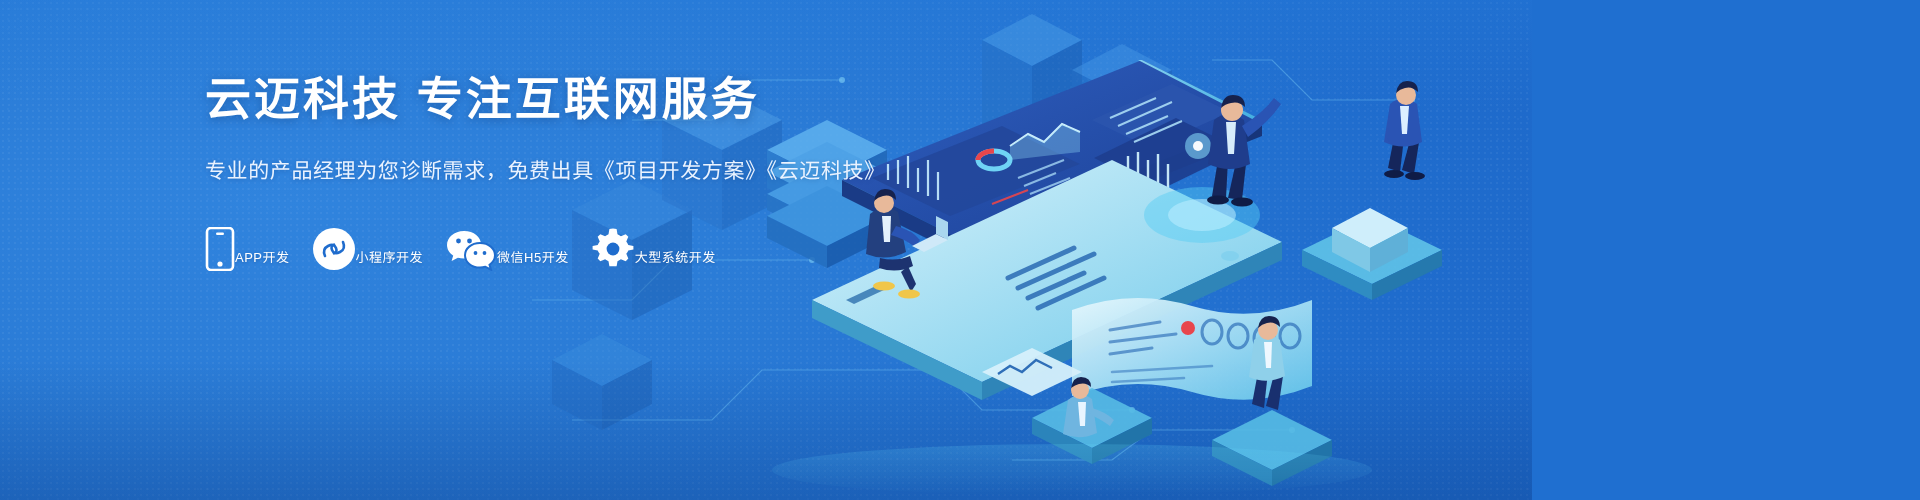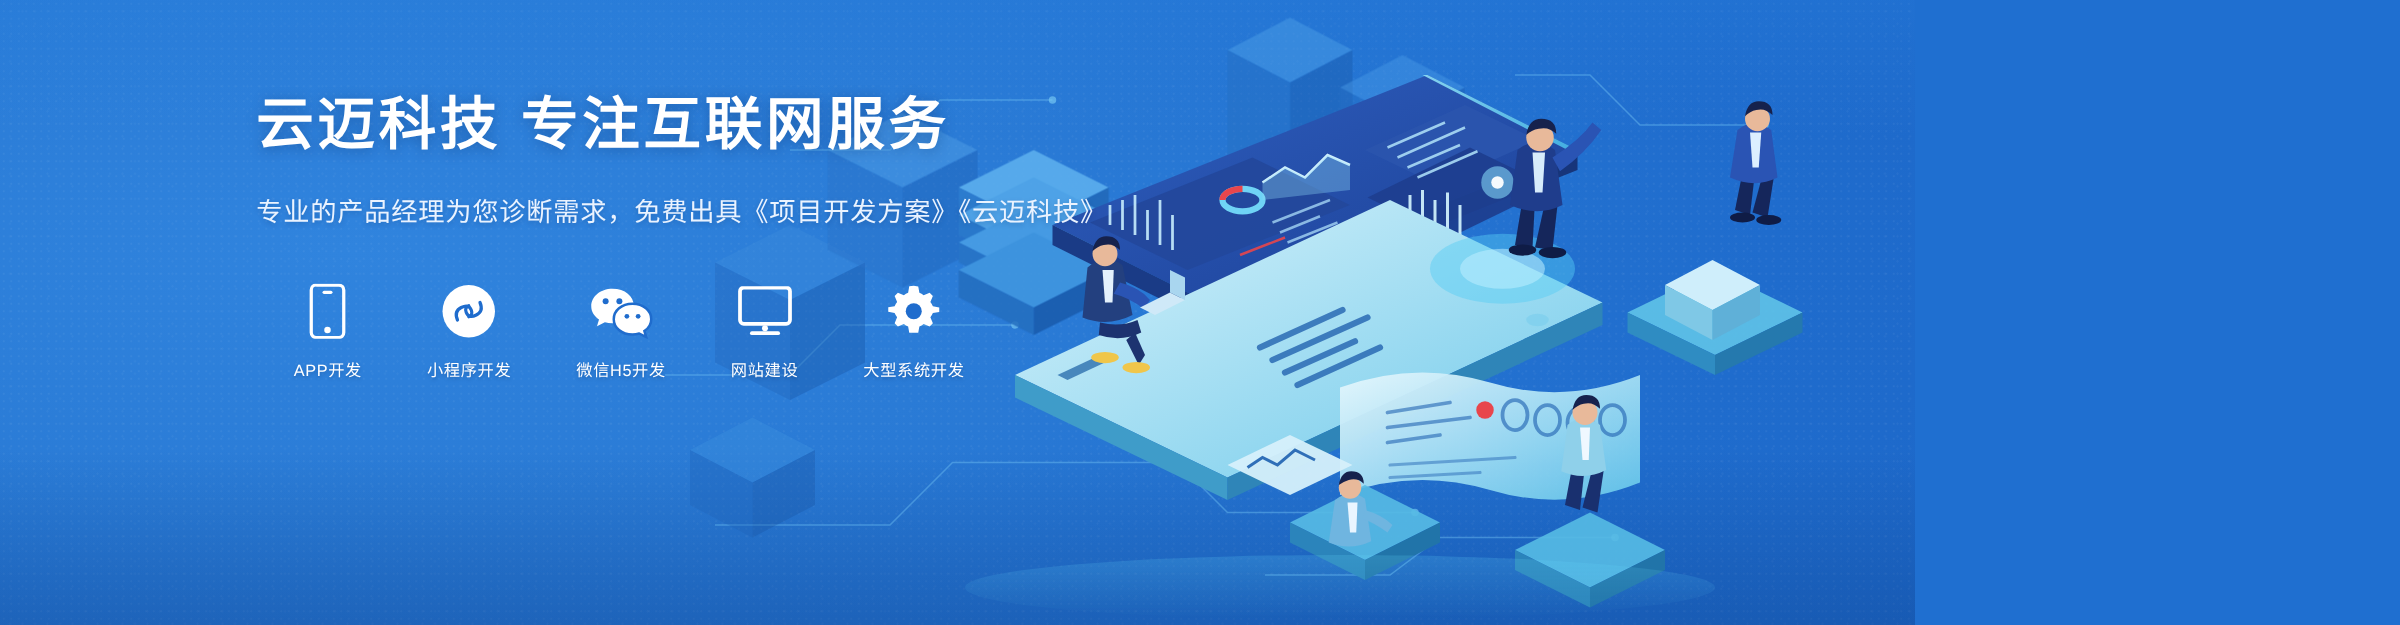--- a/index.html
+++ b/index.html
@@ -36,21 +36,21 @@
     text-shadow:0 2px 10px rgba(8,44,100,.35);
   }
   .sub{
     font-size:21px;color:#eaf3ff;line-height:1.72;margin:0;
     letter-spacing:.6px;font-weight:normal;
     text-shadow:0 1px 4px rgba(8,44,100,.25);
   }
   .sub span{display:block;white-space:nowrap;}
   
   .icons{position:absolute;left:205px;top:226px;display:flex;align-items:flex-start;z-index:6;}
-  .icon-item{display:flex;flex-direction:column;align-items:center;margin-right:22px;margin-left:30px;}
+  .icon-item{display:flex;flex-direction:row;align-items:center;margin-right:22px;}
   .icon-item:last-child{margin-right:0;}
   .glyph{height:46px;display:flex;align-items:center;justify-content:center;margin-bottom:14px;}
   .glyph svg{display:block;}
   .ico-label{
     font-size:13px;color:#ffffff;white-space:nowrap;letter-spacing:.5px;
     text-shadow:0 1px 3px rgba(8,44,100,.3);
   }
   
   .art{position:absolute;right:0;top:0;width:1020px;height:500px;z-index:3;}
   .art svg{display:block;width:1020px;height:500px;}
@@ -400,30 +400,20 @@
           <circle cx="13.5" cy="14" r="2.4" fill="#1f6ccd"></circle>
           <circle cx="24.5" cy="14" r="2.4" fill="#1f6ccd"></circle>
           <path d="M35 16 c-8.8 0 -15 5.6 -15 12.3 c0 6.7 6.2 12.3 15 12.3 c1.9 0 3.7 -.3 5.4 -.8 l5.6 2.9 l-1.5 -4.9 c3.3 -2.2 5.5 -5.6 5.5 -9.5 C50 21.6 43.8 16 35 16 Z" fill="#ffffff" stroke="#1f6ccd" stroke-width="2"></path>
           <circle cx="30.5" cy="26" r="1.9" fill="#1f6ccd"></circle>
           <circle cx="39.5" cy="26" r="1.9" fill="#1f6ccd"></circle>
         </svg>
       </span>
       <span class="ico-label">微信H5开发</span>
     </div>
 
-    <div class="icon-item">
-      <span class="glyph">
-        <svg width="44" height="40" viewBox="0 0 44 40">
-          <rect x="2" y="1" width="40" height="29" rx="3" fill="none" stroke="#ffffff" stroke-width="3"></rect>
-          <circle cx="22" cy="33.5" r="2.4" fill="#ffffff"></circle>
-          <rect x="10" y="36" width="24" height="3" rx="1.5" fill="#ffffff"></rect>
-        </svg>
-      </span>
-      <span class="ico-label">网站建设</span>
-    </div>
 
     <div class="icon-item">
       <span class="glyph">
         <svg width="44" height="44" viewBox="0 0 44 44">
           <path d="M22 1.5 l3.6 .6 .9 5.1 a15 15 0 0 1 3.4 2 l4.8 -2 2.6 2.6 -2 4.8 a15 15 0 0 1 2 3.4 l5.1 .9 v3.6 l-5.1 .9 a15 15 0 0 1 -2 3.4 l2 4.8 -2.6 2.6 -4.8 -2 a15 15 0 0 1 -3.4 2 l-.9 5.1 h-3.6 l-3.6 0 -.9 -5.1 a15 15 0 0 1 -3.4 -2 l-4.8 2 -2.6 -2.6 2 -4.8 a15 15 0 0 1 -2 -3.4 l-5.1 -.9 v-3.6 l5.1 -.9 a15 15 0 0 1 2 -3.4 l-2 -4.8 2.6 -2.6 4.8 2 a15 15 0 0 1 3.4 -2 l.9 -5.1 Z" fill="#ffffff"></path>
           <circle cx="22" cy="22" r="6.4" fill="#1f6ccd"></circle>
         </svg>
       </span>
       <span class="ico-label">大型系统开发</span>
     </div>

